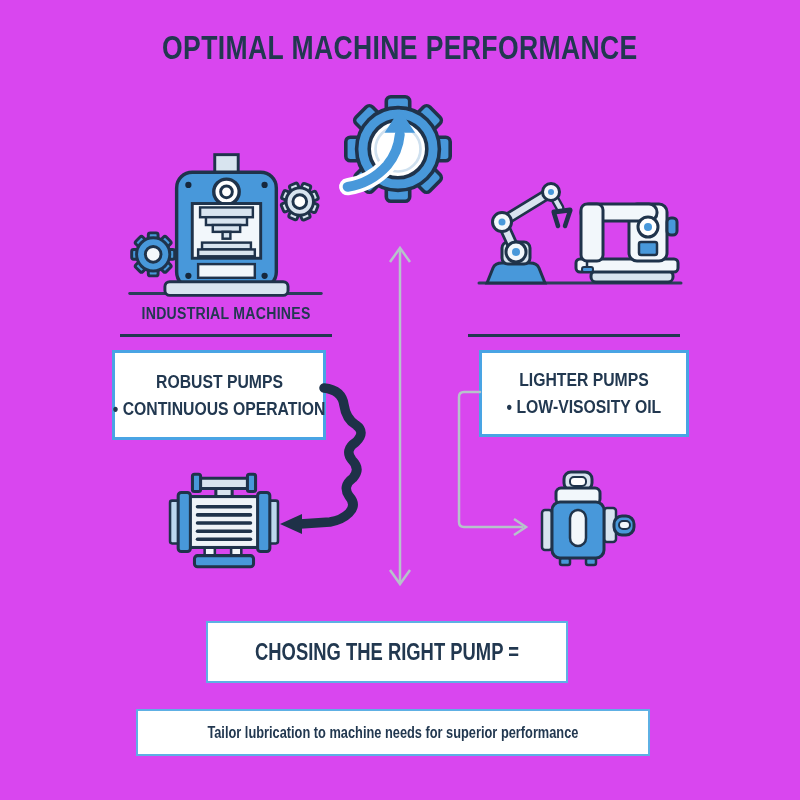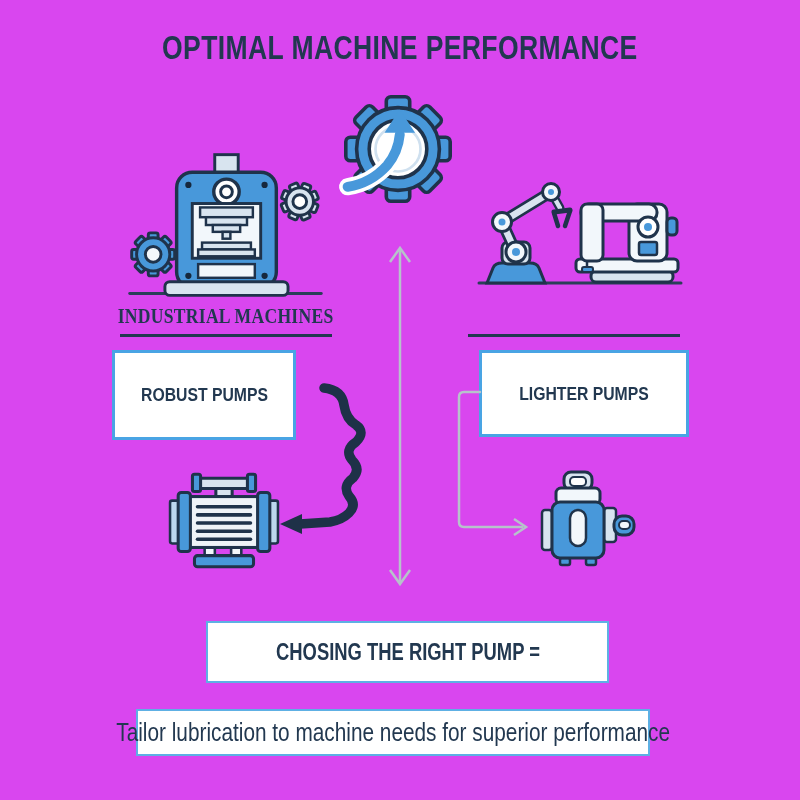--- a/index.html
+++ b/index.html
@@ -12,35 +12,35 @@
   .cond {
     display:inline-block; transform:scaleX(var(--sx,0.85));
     transform-origin:center center; white-space:nowrap;
   }
   .title {
     left:0; top:28px; width:800px; text-align:center;
     font-size:34px; font-weight:700; letter-spacing:0.5px; color:#223850;
   }
   .section-label {
     top:305px; width:268px; text-align:center;
-    font-size:20px; font-weight:700; letter-spacing:0.3px; color:#223850;font-family:Liberation Serif, serif;
+    font-size:16px; font-weight:700; letter-spacing:0.3px; color:#223850;
   }
   .label-underline { top:334px; height:3px; background:#223850; width:212px; }
   .info-box {
     top:350px; background:#ffffff; border:3px solid #49a4e4;
     display:flex; flex-direction:column; align-items:center; justify-content:center;
     gap:1px; box-sizing:border-box;
   }
   .info-line { font-size:17.5px; font-weight:700; color:#223850; line-height:26px; text-align:center; }
   .big-box {
     background:#ffffff; border:2.5px solid #5eb0e4; box-sizing:border-box;
     display:flex; flex-direction:column; align-items:center; justify-content:center;
   }
   .conclusion-line { font-size:23px; font-weight:700; color:#223850; line-height:29px; text-align:center; }
-  .footer-line { font-size:26px; font-weight:400; color:#223850; text-align:left; }
+  .footer-line { font-size:16px; font-weight:700; color:#223850; text-align:left; }
   svg { display:block; }
 </style>
 </head>
 <body>
 
 <div id="canvas">
 
   <div class="abs title">
     <span class="cond" style="--sx:0.78">OPTIMAL MACHINE PERFORMANCE</span>
   </div>
@@ -209,29 +209,35 @@
   <div class="abs label-underline" style="left:468px;"></div>
 
   <div class="abs" style="left:385px; top:238px;">
     <svg width="30" height="356" viewBox="0 0 30 356">
       <line x1="15" y1="12" x2="15" y2="344" stroke="#b7c2cb" stroke-width="2.5"></line>
       <polyline points="5,24 15,10 25,24" fill="none" stroke="#b7c2cb" stroke-width="2.5"></polyline>
       <polyline points="5,332 15,346 25,332" fill="none" stroke="#b7c2cb" stroke-width="2.5"></polyline>
     </svg>
   </div>
 
-  <div class="abs info-box" style="left:112px; width:184px; height:90px;">
+  <div class="abs info-box" style="left:112px; width:214px; height:90px;">
     <div class="info-line">
       <span class="cond" style="--sx:0.9">ROBUST PUMPS</span>
+    </div>
+    <div class="info-line">
+      <span class="cond" style="--sx:0.9">• CONTINUOUS OPERATION</span>
     </div>
   </div>
 
   <div class="abs info-box" style="left:479px; width:210px; height:87px;justify-content:center;">
     <div class="info-line">
       <span class="cond" style="--sx:0.9">LIGHTER PUMPS</span>
+    </div>
+    <div class="info-line">
+      <span class="cond" style="--sx:0.9">• LOW-VISOSITY OIL</span>
     </div>
   </div>
 
   <div class="abs" style="left:258px; top:374px;">
     <svg width="112" height="166" viewBox="0 0 112 166">
       <path d="M 66 14 Q 84 16 86 31 Q 88 45 98 51 Q 108 58 98 68 Q 86 76 94 86 Q 103 95 95 104 Q 84 112 91 122 Q 99 131 91 139 Q 84 146 72 148 L 42 150" fill="none" stroke="#1e3148" stroke-width="9.5" stroke-linecap="round" stroke-linejoin="round"></path>
       <polygon points="44,140 44,160 22,150" fill="#1e3148"></polygon>
     </svg>
   </div>
 
@@ -275,21 +281,21 @@
       <rect x="90" y="48" width="20" height="19" rx="8" fill="#4898da" stroke="#1f334b" stroke-width="3"></rect>
       <rect x="95" y="53" width="11" height="8" rx="4" fill="#f2f7fb" stroke="#1f334b" stroke-width="2"></rect>
       <rect x="36" y="90" width="10" height="7" rx="2" fill="#4898da" stroke="#1f334b" stroke-width="2.5"></rect>
       <rect x="62" y="90" width="10" height="7" rx="2" fill="#4898da" stroke="#1f334b" stroke-width="2.5"></rect>
       <rect x="32" y="20" width="44" height="16" rx="5" fill="#f2f7fb" stroke="#1f334b" stroke-width="3"></rect>
       <rect x="28" y="34" width="52" height="56" rx="8" fill="#4898da" stroke="#1f334b" stroke-width="3"></rect>
       <rect x="46" y="42" width="16" height="36" rx="8" fill="#f2f7fb" stroke="#1f334b" stroke-width="2.5"></rect>
     </svg>
   </div>
 
-  <div class="abs big-box" style="left:206px; top:621px; width:403px; height:62px;">
+  <div class="abs big-box" style="left:206px; top:621px; width:362px; height:62px;">
     <div class="conclusion-line">
       <span class="cond" style="--sx:0.8">CHOSING THE RIGHT PUMP =</span>
     </div>
   </div>
 
   <div class="abs big-box" style="left:136px; top:709px; width:514px; height:47px;">
     <div class="footer-line">
       <span class="cond" style="--sx:0.8">Tailor lubrication to machine needs for superior performance</span>
     </div>
   </div>

